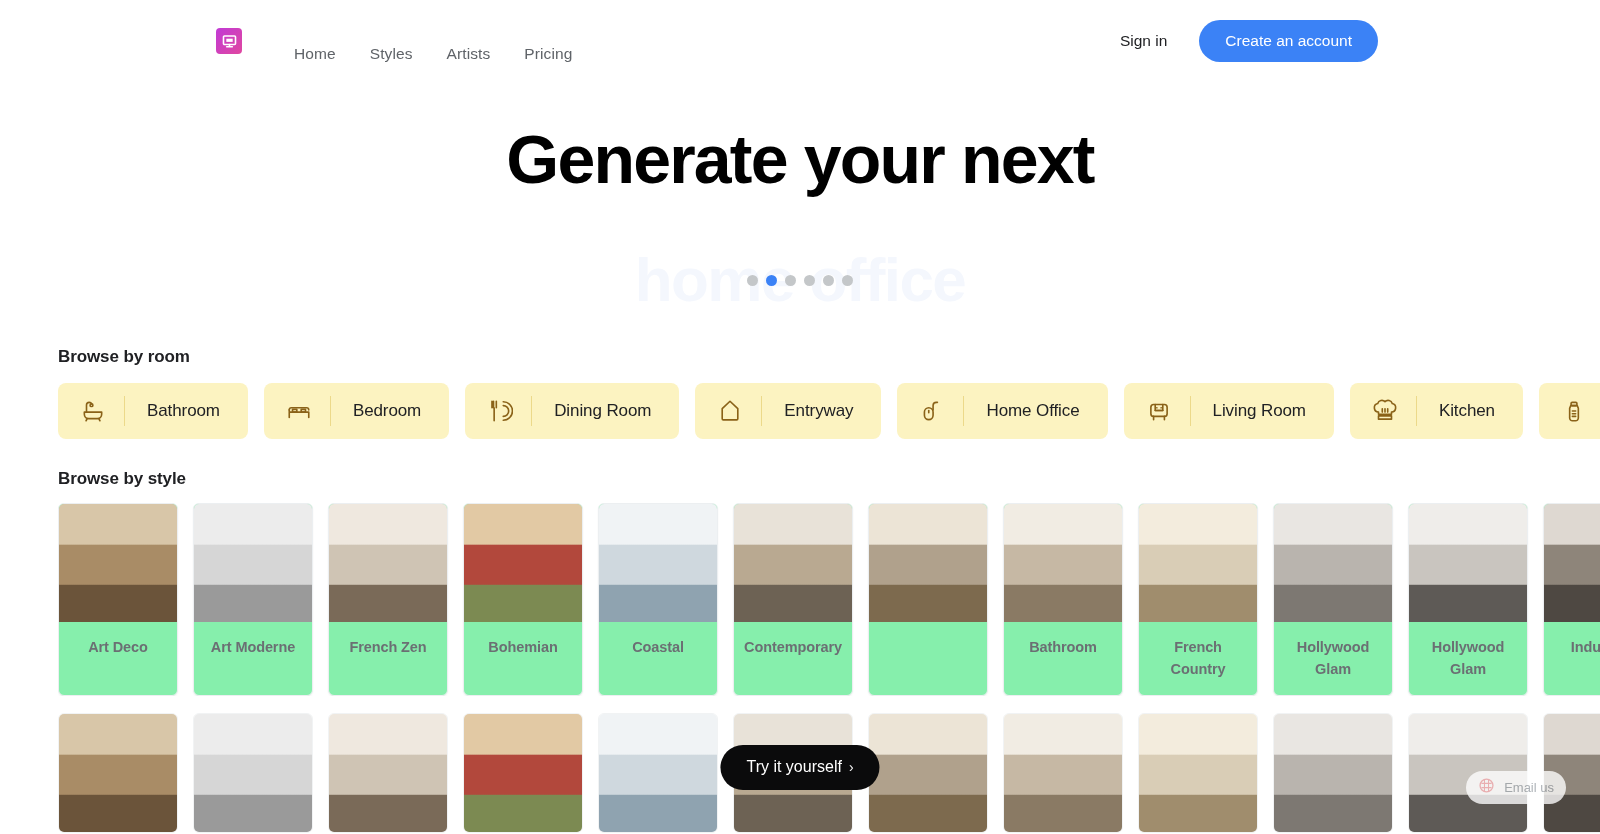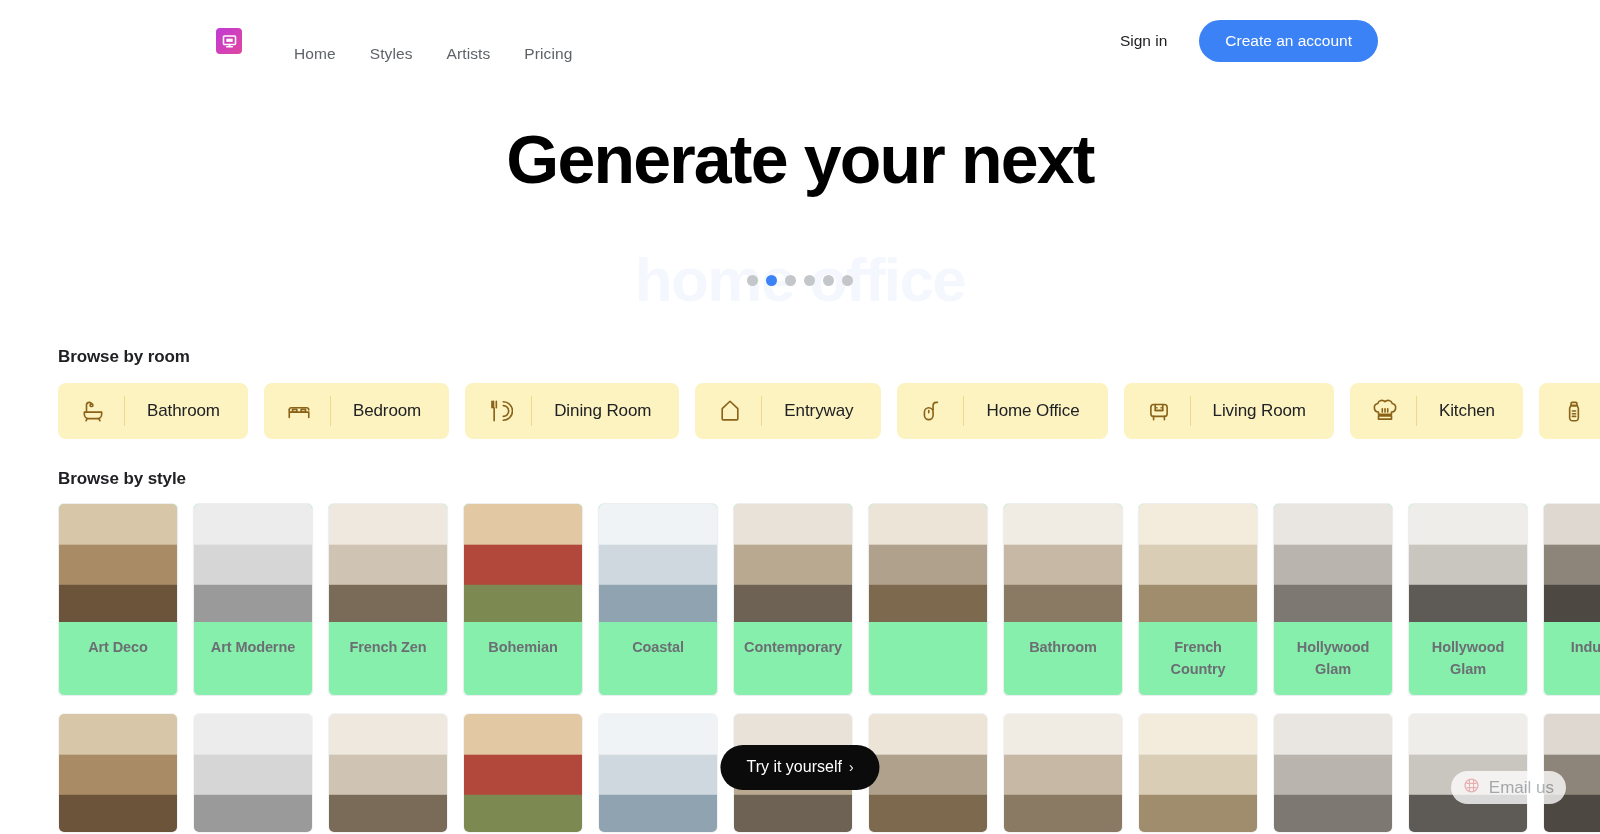--- a/index.html
+++ b/index.html
@@ -225,21 +225,21 @@
     align-items: center;
     gap: 9px;
     background: #ffffff;
     padding: 6px 12px;
     border-radius: 999px;
     cursor: pointer;
     z-index: 30;
     opacity: .78;
   }
   .email-widget .label {
-    font-size: 17px;
+    font-size: 13px;
     color: #9aa0a6;
   }
 </style>
 </head>
 <body>
 
 <div class="header">
   <div class="brand-logo">
     <svg width="15" height="15" viewBox="0 0 16 16" fill="none">
       <rect x="1.6" y="2.2" width="12.8" height="9" rx="1" stroke="#fff" stroke-width="1.7"></rect>

